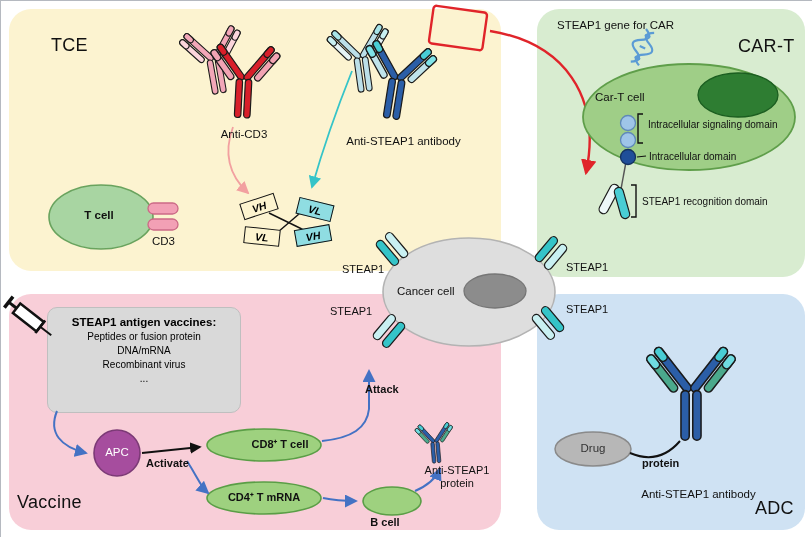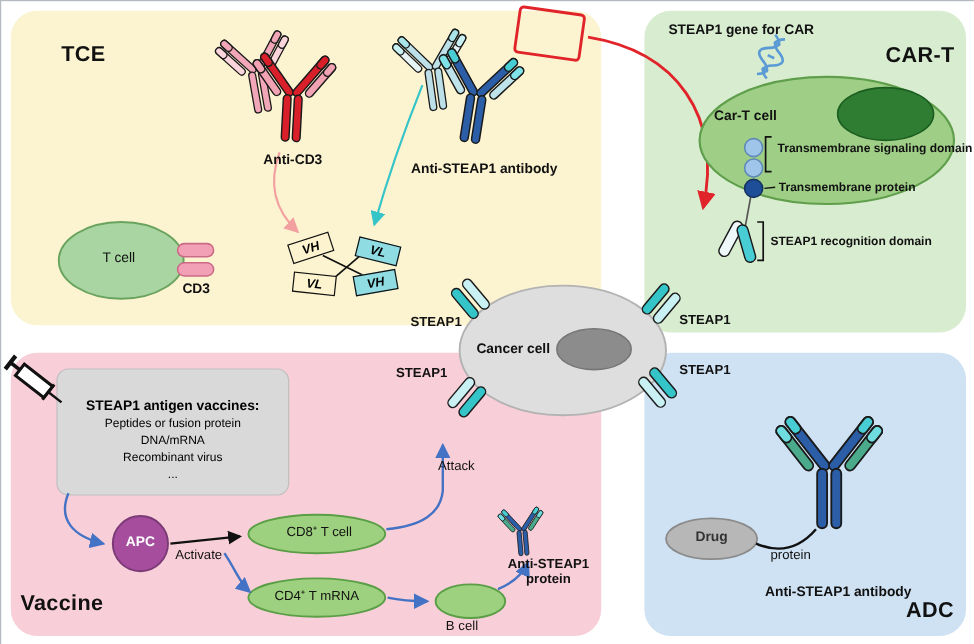--- a/index.html
+++ b/index.html
@@ -4,28 +4,28 @@
 <style>
   html,body{margin:0;padding:0}
   body{font-family:"Liberation Sans",sans-serif;background:#fff}
   .stage{position:relative;width:812px;height:537px;background:#ffffff;border:1px solid #b5b9c0;overflow:hidden}
   .panel{position:absolute;border-radius:22px;z-index:1}
   #tcePanel{left:8px;top:8px;width:492px;height:262px;background:#fcf3d0}
   #cartPanel{left:536px;top:8px;width:268px;height:268px;background:#d8ecd0}
   #vaccinePanel{left:8px;top:293px;width:492px;height:236px;background:#f8ced8}
   #adcPanel{left:536px;top:293px;width:268px;height:236px;background:#cfe2f3}
   .overlay{position:absolute;left:0;top:0;z-index:5;pointer-events:none}
-  .lbl{position:absolute;z-index:8;font-size:11px;font-weight:700;color:#111;white-space:nowrap;line-height:1.18}
-  .lbl.n{font-weight:400}
+  .lbl{position:absolute;z-index:8;font-size:11px;font-weight:400;color:#111;white-space:nowrap;line-height:1.18}
+  .lbl.n{font-weight:700}
   .lbl.c{text-align:center;white-space:normal}
   .lbl.sm{font-size:10px}
   .lbl.md{font-size:11.5px}
   .lbl.t1{font-size:18px;letter-spacing:.3px}
   .lbl.white{color:#fff}
-  .vaccine-box{position:absolute;left:46px;top:306px;width:194px;height:106px;background:#d9d9d9;border:1px solid #bfbfbf;border-radius:10px;z-index:4;text-align:center;padding-top:25px;box-sizing:border-box}
+  .vaccine-box{position:absolute;left:46px;top:306px;width:194px;height:106px;background:#d9d9d9;border:1px solid #bfbfbf;border-radius:10px;z-index:4;text-align:center;padding-top:8px;box-sizing:border-box}
   .vb-title{font-size:11.5px;font-weight:700;margin-bottom:2px}
   .vb-line{font-size:10px;margin-top:3px}
   .dom{position:absolute;z-index:7;width:36px;height:17px;border:1.6px solid #111;display:flex;align-items:center;justify-content:center;font-size:10.5px;font-weight:700;font-style:italic;box-sizing:border-box}
   .dom.pale{background:#fdf4cf}
   .dom.cyan{background:#8fdde2}
   
   .abHc{fill:var(--hc,#888);stroke:#1a1a1a;stroke-width:1.3}
   .abLc{fill:var(--lc,#ccc);stroke:#1a1a1a;stroke-width:1.3}
   .abTip{fill:var(--tip,var(--lc,#ccc));stroke:#1a1a1a;stroke-width:1.3}
   .abTip2{fill:var(--tip2,var(--hc,#888));stroke:#1a1a1a;stroke-width:1.3}
@@ -163,34 +163,34 @@
 
   <div class="lbl t1" style="left:50px;top:34px">TCE</div>
   <div class="lbl md c" style="left:198px;top:127px;width:90px">Anti-CD3</div>
   <div class="lbl md c" style="left:330px;top:134px;width:145px">Anti-STEAP1 antibody</div>
   <div class="lbl md n c" style="left:63px;top:208px;width:70px">T cell</div>
   <div class="lbl md" style="left:151px;top:234px">CD3</div>
 
   <div class="lbl md" style="left:556px;top:18px">STEAP1 gene for CAR</div>
   <div class="lbl t1" style="left:737px;top:35px">CAR-T</div>
   <div class="lbl md" style="left:594px;top:90px">Car-T cell</div>
-  <div class="lbl sm" style="left:647px;top:118px">Transmembrane signaling domain</div>
-  <div class="lbl sm" style="left:648px;top:150px">Transmembrane protein</div>
+  <div class="lbl sm" style="left:647px;top:118px">Intracellular signaling domain</div>
+  <div class="lbl sm" style="left:648px;top:150px">Intracellular domain</div>
   <div class="lbl sm" style="left:641px;top:195px">STEAP1 recognition domain</div>
 
   <div class="lbl md" style="left:396px;top:284px">Cancer cell</div>
   <div class="lbl" style="left:341px;top:262px">STEAP1</div>
   <div class="lbl" style="left:565px;top:260px">STEAP1</div>
   <div class="lbl" style="left:329px;top:304px">STEAP1</div>
   <div class="lbl" style="left:565px;top:302px">STEAP1</div>
 
   <div class="lbl t1" style="left:16px;top:491px">Vaccine</div>
   <div class="lbl md white c" style="left:100px;top:445px;width:32px">APC</div>
   <div class="lbl n" style="left:145px;top:456px">Activate</div>
-  <div class="lbl n c" style="left:206px;top:437px;width:118px">CD8⁺ T cell</div>
+  <div class="lbl n c" style="left:220px;top:437px;width:118px">CD8⁺ T cell</div>
   <div class="lbl n c" style="left:206px;top:490px;width:114px">CD4⁺ T mRNA</div>
   <div class="lbl n c" style="left:363px;top:515px;width:42px">B cell</div>
   <div class="lbl n" style="left:364px;top:382px">Attack</div>
   <div class="lbl c" style="left:408px;top:463px;width:96px">
     <div>Anti-STEAP1</div>
     <div>protein</div>
   </div>
 
   <div class="lbl md c" style="left:572px;top:441px;width:40px;color:#333">Drug</div>
   <div class="lbl n" style="left:641px;top:456px">protein</div>

